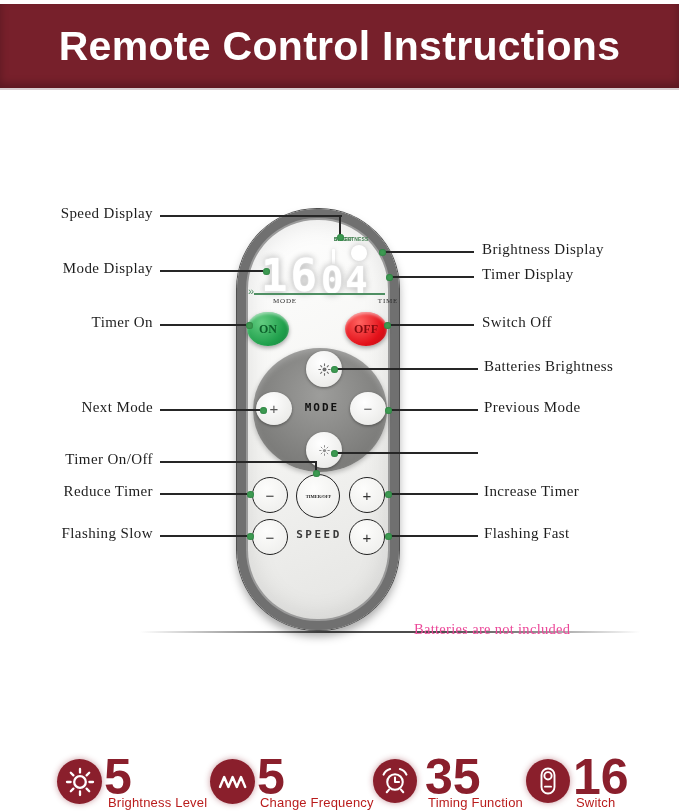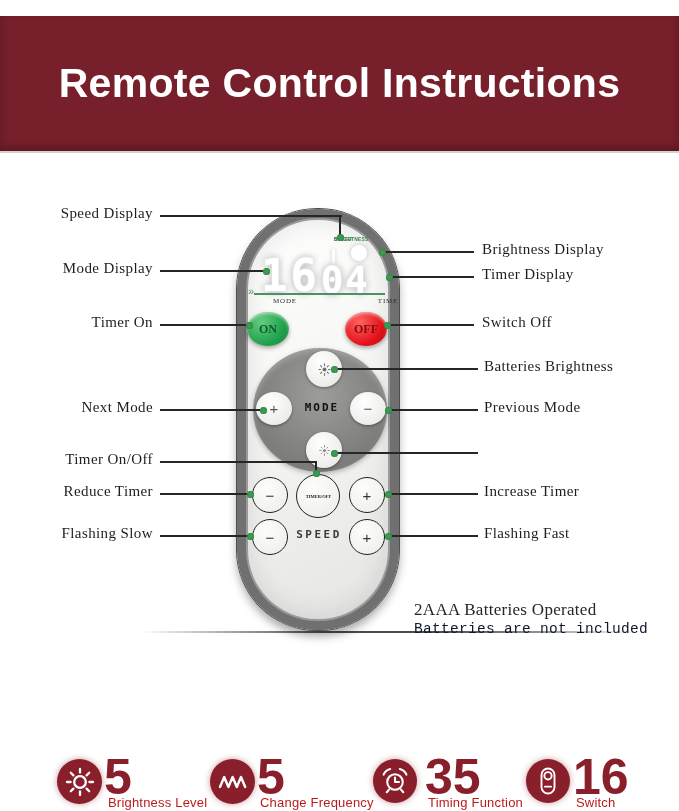--- a/index.html
+++ b/index.html
@@ -1,19 +1,19 @@
 <!DOCTYPE html>
 <html><head>
 <meta charset="utf-8">
 <style>
   html,body{margin:0;padding:0;background:#ffffff;}
   .page{position:relative;width:679px;height:811px;background:#ffffff;overflow:hidden;
         font-family:"Liberation Sans",sans-serif;}
   
-  .header{position:absolute;left:0;top:16px;width:679px;height:135px;background:#77202B;
+  .header{position:absolute;left:0;top:4px;width:679px;height:84px;background:#77202B;
           display:flex;align-items:center;justify-content:center;
           box-shadow:0 2px 0 #d8cfd1, inset 0 -4px 8px rgba(0,0,0,.25);}
   .header h1{margin:0;color:#ffffff;font-size:41px;font-weight:700;letter-spacing:.3px;
              font-family:"Liberation Sans",sans-serif;}
   
   .ground{position:absolute;left:140px;top:631px;width:500px;height:2px;z-index:1;
           background:linear-gradient(90deg,rgba(160,160,160,0) 0%,rgba(110,110,110,.75) 22%,
                      #4c4c4c 38%,#4c4c4c 60%,rgba(110,110,110,.75) 80%,rgba(160,160,160,0) 100%);}
   
   .remote{position:absolute;left:237px;top:209px;width:162px;height:421px;border-radius:80px;
@@ -73,22 +73,22 @@
             font-family:"Liberation Serif",serif;letter-spacing:.4px;}
   .co-left{right:526px;text-align:left;}
   .co-right{left:482px;}
   .hline,.vline{position:absolute;background:#262626;z-index:3;}
   .hline{height:1.8px;} .vline{width:1.8px;}
   .dot{position:absolute;width:7px;height:7px;border-radius:50%;background:#3E9B52;z-index:4;
        box-shadow:inset 0 0 2px #1d6b32;}
   
   .bat1{position:absolute;left:414px;top:600px;font-family:"Liberation Serif",serif;
         font-size:17px;color:#262626;z-index:3;letter-spacing:.3px;}
-  .bat2{position:absolute;left:414px;top:621px;font-family:Liberation Mono, monospace;
-        font-size:14.5px;color:#0f172a;z-index:3;letter-spacing:.3px;}
+  .bat2{position:absolute;left:414px;top:621px;font-family:Liberation Serif, serif;
+        font-size:14.5px;color:#ec4899;z-index:3;letter-spacing:.3px;}
   
   .feat-icon{position:absolute;border-radius:50%;background:#8A1F2C;display:flex;
              align-items:center;justify-content:center;z-index:2;
              box-shadow:0 0 6px rgba(138,31,44,.45);}
   .feat-num{position:absolute;font-size:50px;line-height:1;font-weight:700;color:#8A1F2C;z-index:2;}
   .feat-label{position:absolute;font-size:13px;color:#b91c1c;z-index:2;letter-spacing:.2px;}
 </style>
 </head>
 <body>
 
@@ -207,21 +207,20 @@
   <div class="dot" style="left:331px;top:450px"></div>
 
   <div class="co-label co-right" style="top:483px;left:484px">Increase Timer</div>
   <div class="hline" style="left:391px;top:493px;width:87px"></div>
   <div class="dot" style="left:385px;top:491px"></div>
 
   <div class="co-label co-right" style="top:525px;left:484px">Flashing Fast</div>
   <div class="hline" style="left:391px;top:535px;width:87px"></div>
   <div class="dot" style="left:385px;top:533px"></div>
 
-  <div class="bat1">2AAA Batteries Operated</div>
   <div class="bat2">Batteries are not included</div>
 
   <div class="feat-icon" style="left:57px;top:759px;width:45px;height:45px">
     <svg width="30" height="30" viewBox="0 0 30 30">
       <g stroke="#ffffff" stroke-width="2.3" stroke-linecap="round" fill="none">
         <circle cx="15" cy="15" r="5.8"></circle>
         <path d="M15,2 L15,5.6 M15,24.4 L15,28 M2,15 L5.6,15 M24.4,15 L28,15
                  M5.8,5.8 L8.4,8.4 M21.6,8.4 L24.2,5.8 M5.8,24.2 L8.4,21.6 M21.6,21.6 L24.2,24.2"></path>
       </g>
     </svg>

